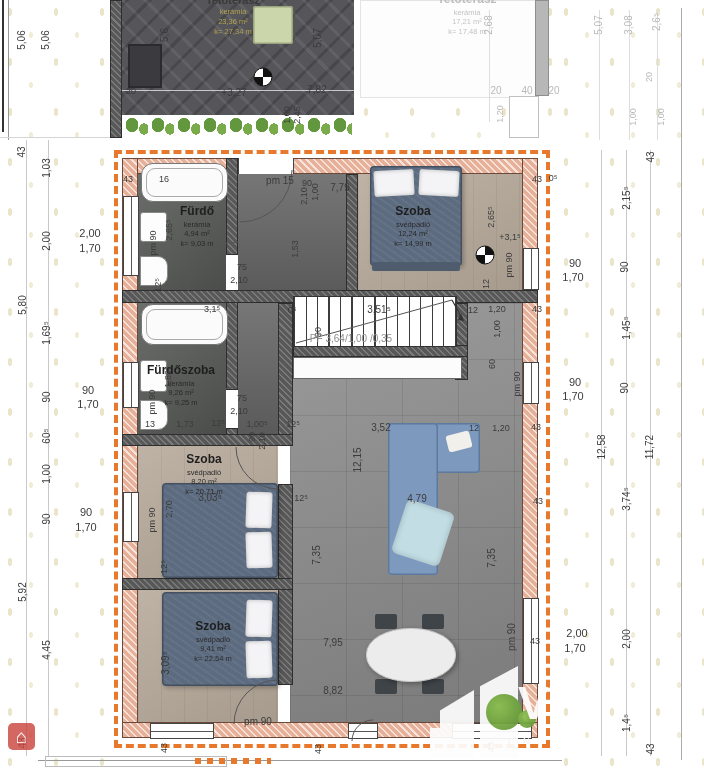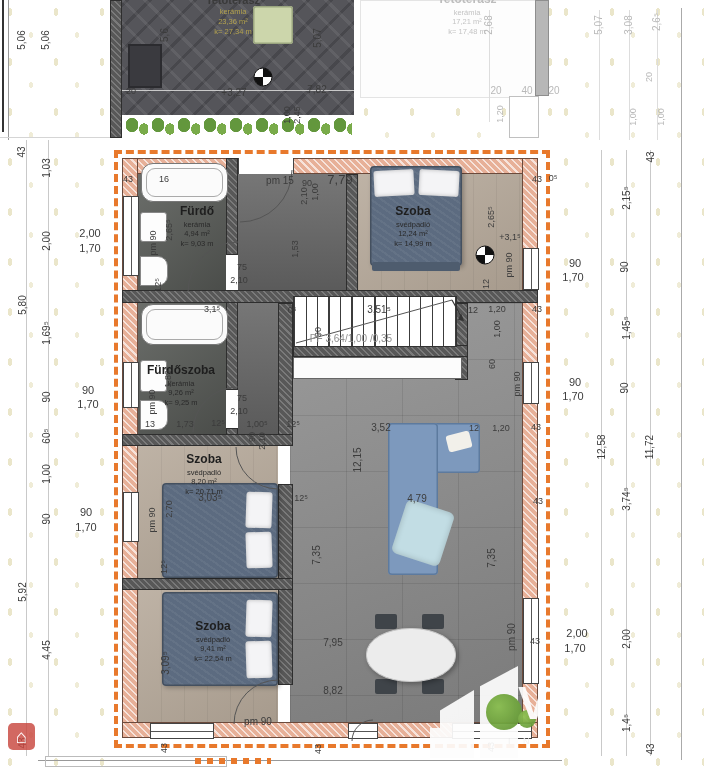--- a/index.html
+++ b/index.html
@@ -326,21 +326,21 @@
       <span class="dim" style="left: 575px; top: 263px; font-size: 11px;">90</span>
       <span class="dim" style="left: 573px; top: 277px; font-size: 11px;">1,70</span>
       <span class="dim" style="left: 575px; top: 382px; font-size: 11px;">90</span>
       <span class="dim" style="left: 573px; top: 396px; font-size: 11px;">1,70</span>
       <span class="dim" style="left: 577px; top: 633px; font-size: 11px;">2,00</span>
       <span class="dim" style="left: 575px; top: 648px; font-size: 11px;">1,70</span>
       <span class="dim" style="left: 128px; top: 179px;">43</span>
       <span class="dim" style="left: 164px; top: 179px;">16</span>
       <span class="dim" style="left: 280px; top: 181px; font-size: 10px;">pm 15</span>
       <span class="dim" style="left: 307px; top: 183px;">90</span>
-      <span class="dim" style="left: 340px; top: 179px; font-size: 13px;">7,79</span>
+      <span class="dim" style="left: 340px; top: 188px; font-size: 10px;">7,79</span>
       <span class="dim v" style="left: 315px; top: 192px;">1,00</span>
       <span class="dim v" style="left: 304px; top: 196px;">2,10</span>
       <span class="dim" style="left: 537px; top: 179px;">43</span>
       <span class="dim" style="left: 553px; top: 178px;">0⁵</span>
       <span class="dim v" style="left: 295px; top: 249px;">1,53</span>
       <span class="dim v" style="left: 169px; top: 230px;">2,65⁵</span>
       <span class="dim v" style="left: 153px; top: 243px;">pm 90</span>
       <span class="dim" style="left: 242px; top: 267px;">75</span>
       <span class="dim" style="left: 239px; top: 280px;">2,10</span>
       <span class="dim v" style="left: 158px; top: 285px;">12⁵</span>

